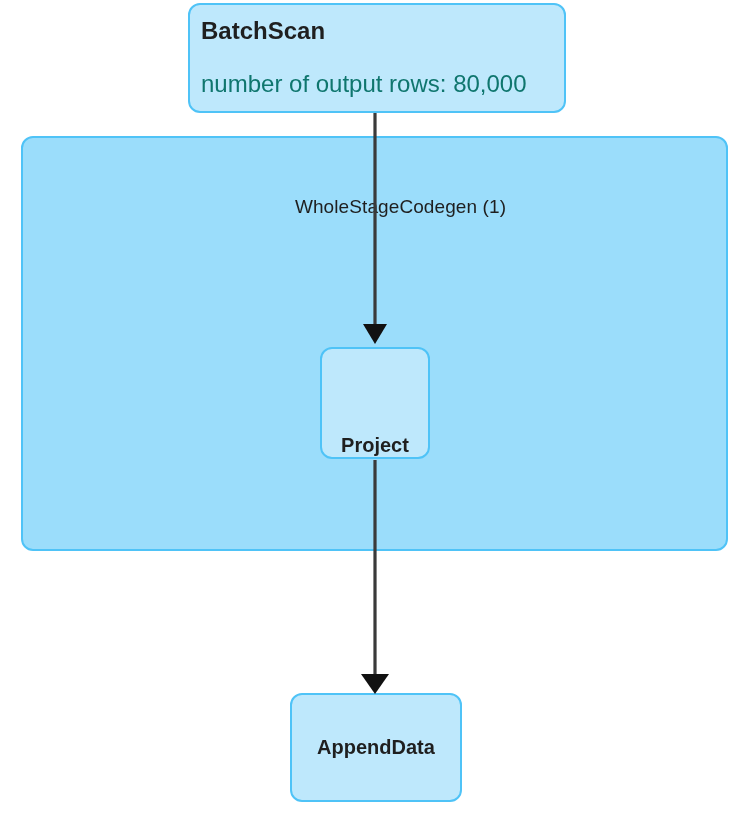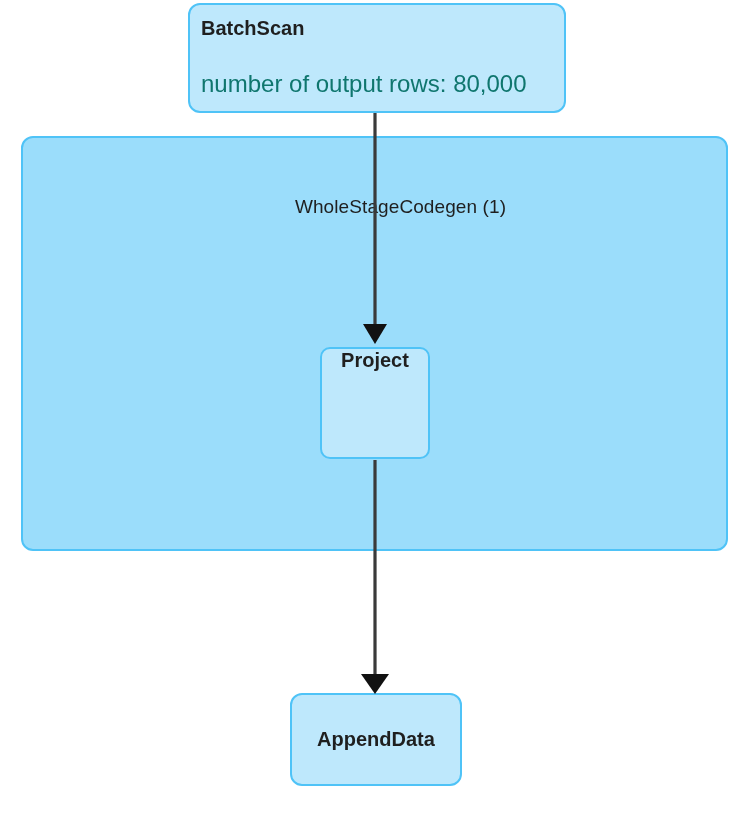--- a/index.html
+++ b/index.html
@@ -78,57 +78,56 @@
     left: 188px;
     top: 3px;
     width: 378px;
     height: 110px;
   }
   #batchscan-node .node-title {
     position: absolute;
     left: 11px;
     top: 12px;
     font-weight: bold;
-    font-size: 20px;
+    font-size: 24px;
     color: #1f1f1f;
     white-space: nowrap;
   }
   #batchscan-node .node-metric {
     position: absolute;
     left: 11px;
     top: 65px;
     font-size: 24px;
     color: #0f766e;
     white-space: nowrap;
   }
 
   
   #project-node {
     left: 320px;
     top: 347px;
     width: 110px;
     height: 112px;
     display: flex;
-    align-items: flex-start;
+    align-items: flex-end;
     justify-content: center;
-    border-radius: 10px;
   }
   #project-node .node-title {
     font-weight: bold;
     font-size: 20px;
     color: #1f1f1f;
     white-space: nowrap;
   }
 
   
   #appenddata-node {
     left: 290px;
     top: 693px;
     width: 172px;
-    height: 93px;
+    height: 109px;
     display: flex;
     align-items: center;
     justify-content: center;
   }
   #appenddata-node .node-title {
     font-weight: bold;
     font-size: 20px;
     color: #1f1f1f;
     white-space: nowrap;
   }

